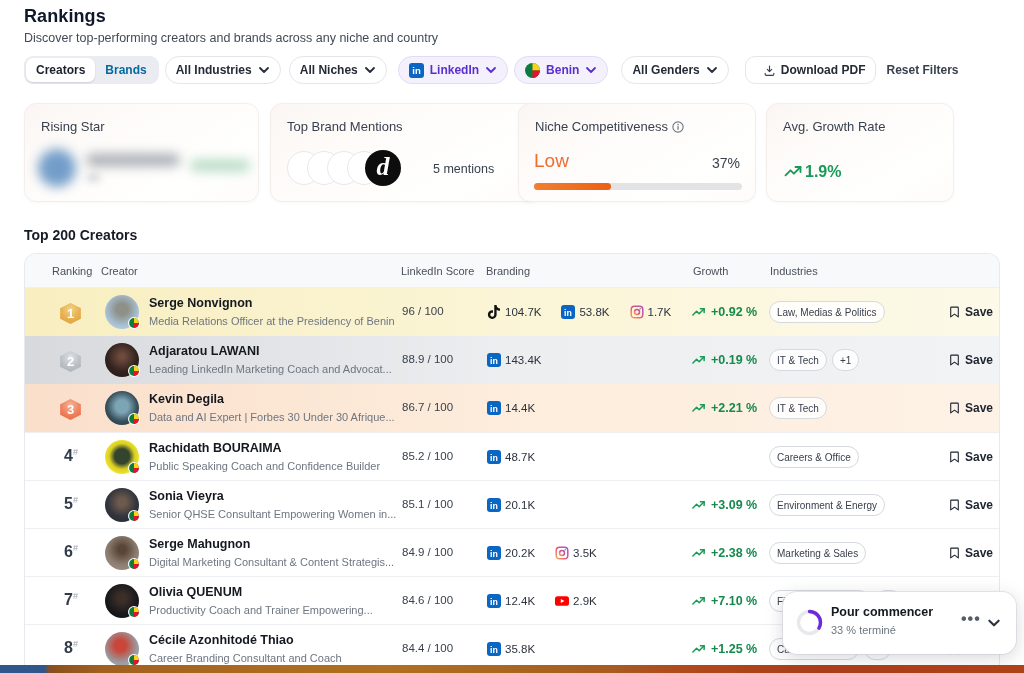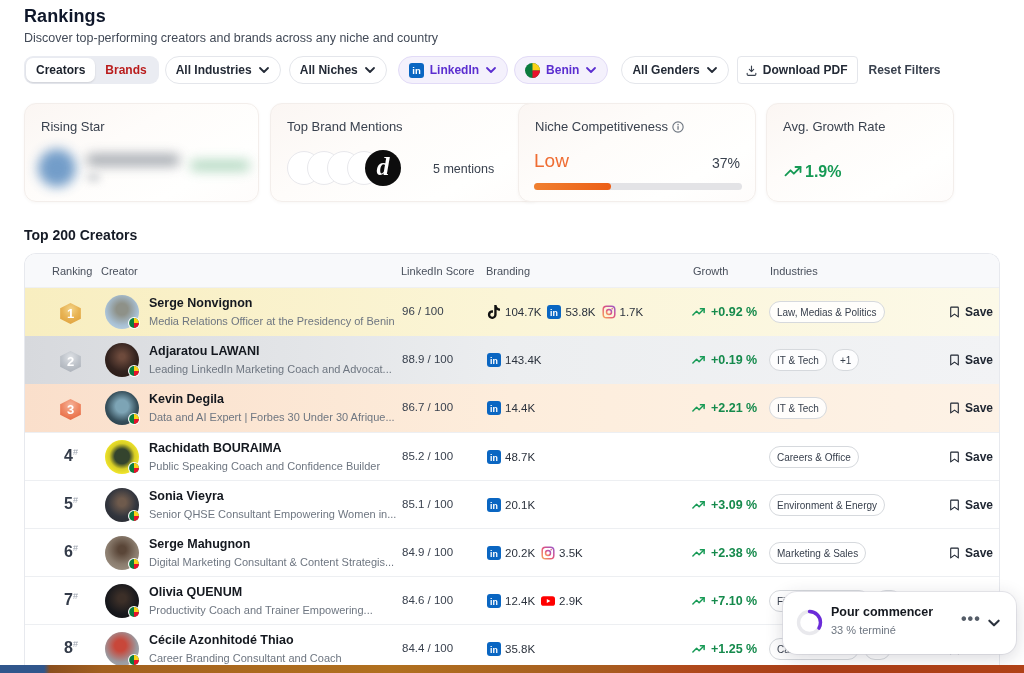--- a/index.html
+++ b/index.html
@@ -8,21 +8,21 @@
 #page { position:relative; width:1024px; height:673px; overflow:hidden; background:#fff; }
 .abs { position:absolute; }
 h1.title { left:24px; top:6px; font-size:18px; font-weight:700; color:#0f172a; letter-spacing:.1px; }
 .subtitle { left:24px; top:31px; font-size:12.5px; color:#424a57; }
 
 
 #filters { left:24px; top:56px; height:28px; display:flex; align-items:center; gap:0; white-space:nowrap;justify-content:flex-end; }
 .seg { background:#eaecf2; border-radius:9px; padding:2px; display:flex; align-items:center; height:28px; flex:none; }
 .seg .on { background:#fff; border-radius:7px; padding:0 10px; height:24px; line-height:24px;
   font-size:12px; font-weight:700; color:#1b212c; box-shadow:0 1px 2px rgba(0,0,0,.12); }
-.seg .off { padding:0 10px; font-size:12px; font-weight:700; color:#b91c1c; }
+.seg .off { padding:0 10px; font-size:12px; font-weight:700; color:#0369a1; }
 .pill { height:28px; border-radius:14px; border:1px solid #e4e6eb; background:#fff;
   display:flex; align-items:center; gap:6px; padding:0 10px; font-size:12px; font-weight:700; color:#242b37; flex:none; }
 .pill.purple { background:#f4f1fc; border-color:#e2dbf7; color:#5b2ed0; }
 .chev { width:12px; height:12px; }
 .reset { font-size:12px; font-weight:700; color:#39414e; margin-left:5px; }
 
 
 .card { top:103px; height:99px; border-radius:12px; border:1px solid #f3eeeb;
   background:linear-gradient(150deg,#fbf6f3 0%,#fefcfa 38%,#fffffe 75%,#fefcfb 100%);
   box-shadow:0 1px 3px rgba(120,90,70,.05); }
@@ -47,21 +47,21 @@
 .badge.s { background:radial-gradient(circle at 50% 30%,#dfe2e6 0%,#bfc4cb 45%,#a2a8b1 100%); filter:drop-shadow(0 0 2.5px rgba(160,166,175,.8)); }
 .badge.b { background:radial-gradient(circle at 50% 30%,#f6b49b 0%,#ee8763 45%,#e55c33 100%); filter:drop-shadow(0 0 2.5px rgba(235,130,90,.8)); }
 .ranknum { position:absolute; left:33px; top:14px; width:26px; text-align:center;
   font-size:16px; font-weight:700; color:#333b49; }
 .ranknum sup { font-size:9px; color:#9aa1ad; font-weight:400; }
 .avatar { position:absolute; left:80px; top:7px; width:34px; height:34px; border-radius:50%; }
 .flagdot { position:absolute; left:103px; top:29px; width:12px; height:12px; }
 .nm { position:absolute; left:124px; top:8px; font-size:12.5px; font-weight:700; color:#14181f; }
 .ds { position:absolute; left:124px; top:27px; font-size:11px; color:#6e7681; white-space:nowrap; width:252px; overflow:hidden; }
 .score { position:absolute; left:377px; top:17px; font-size:11.5px; color:#39414e; }
-.fols { position:absolute; left:462px; top:0; height:48px; display:flex; align-items:center; gap:6px;text-align:center; }
+.fols { position:absolute; left:462px; top:0; height:48px; display:flex; align-items:center; gap:20px;text-align:center; }
 .fg { display:flex; align-items:center; gap:4px; font-size:11.5px; color:#2b323d; }
 .growth { position:absolute; left:666px; top:0; height:48px; display:flex; align-items:center; gap:5px;
   font-size:12.5px; font-weight:700; color:#158a4c; }
 .inds { position:absolute; left:744px; top:0; height:48px; display:flex; align-items:center; gap:5px; }
 .tag { height:22px; border-radius:11px; border:1px solid #d6d9dd; background:rgba(255,255,255,.85);
   display:flex; align-items:center; padding:0 7px; font-size:10px; color:#39414e; white-space:nowrap; }
 .save { position:absolute; right:6px; top:0; height:48px; display:flex; align-items:center; gap:4px;
   font-size:12px; font-weight:700; color:#1d2430; }
 
 
@@ -122,21 +122,21 @@
     <div class="pill purple" style="margin-left:6px;"><svg width="15" height="15" viewBox="0 0 15 15">
           <circle cx="7.5" cy="7.5" r="7.5" fill="#0b7b3e"></circle>
           <path d="M7.5 0a7.5 7.5 0 017.5 7.5H7.5z" fill="#fcd116"></path>
           <path d="M15 7.5A7.5 7.5 0 017.5 15V7.5z" fill="#e8112d"></path>
         </svg>Benin <svg class="chev" viewBox="0 0 12 12">
           <path d="M2 4l4 4 4-4" fill="none" stroke="#5b2ed0" stroke-width="1.8" stroke-linecap="round" stroke-linejoin="round"></path>
         </svg></div>
     <div class="pill" style="margin-left:13px;">All Genders <svg class="chev" viewBox="0 0 12 12">
           <path d="M2 4l4 4 4-4" fill="none" stroke="#242b37" stroke-width="1.8" stroke-linecap="round" stroke-linejoin="round"></path>
         </svg></div>
-    <div class="pill" style="margin-left:8px; border-radius:4px; padding:0 10px 0 7px; gap:5px;">
+    <div class="pill" style="margin-left:16px; border-radius:10px; padding:0 10px 0 17px; gap:5px;">
       <svg width="13" height="13" viewBox="0 0 24 24" fill="none" stroke="#39414e" stroke-width="2.1" stroke-linecap="round" stroke-linejoin="round">
           <path d="M12 4v10m0 0l-4-4m4 4l4-4"></path>
           <path d="M4 17v2a2 2 0 002 2h12a2 2 0 002-2v-2"></path>
         </svg>
       Download PDF</div>
     <div class="reset" style="margin-left:10px;">Reset Filters</div>
   </div>
 
   <div class="abs card" style="left:24px; width:235px;">
     <div class="cardtitle">Rising Star</div>

